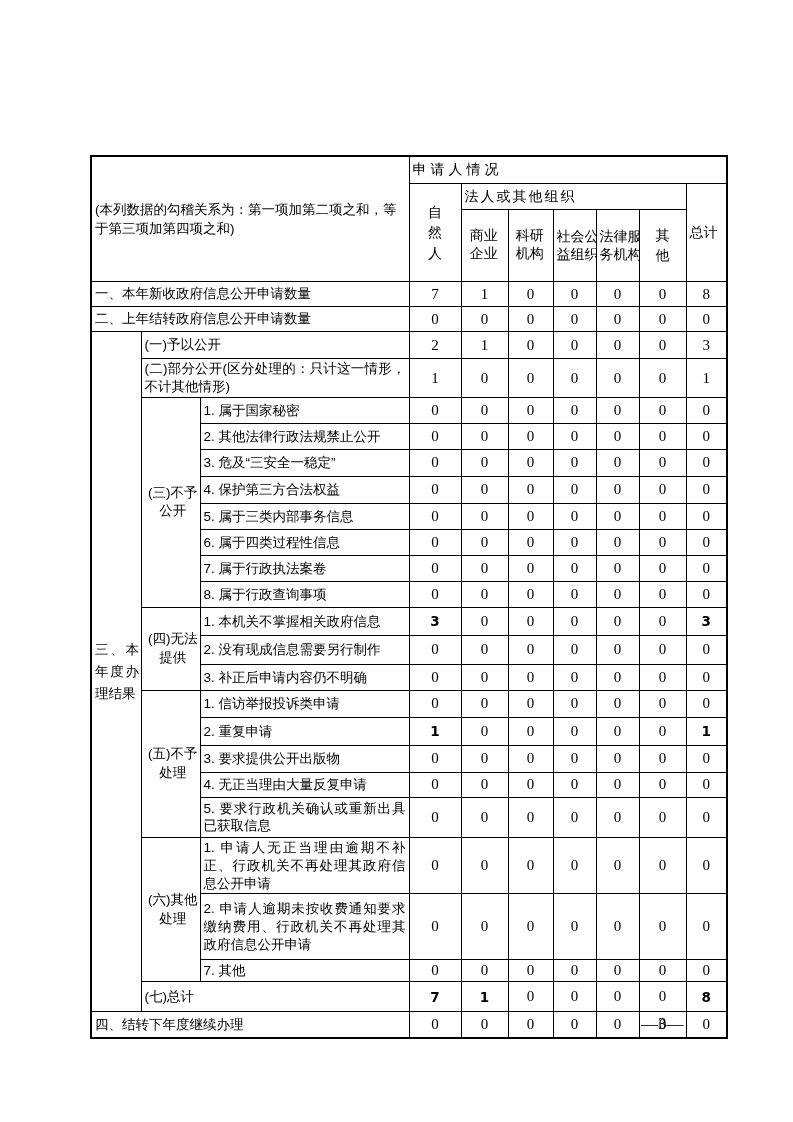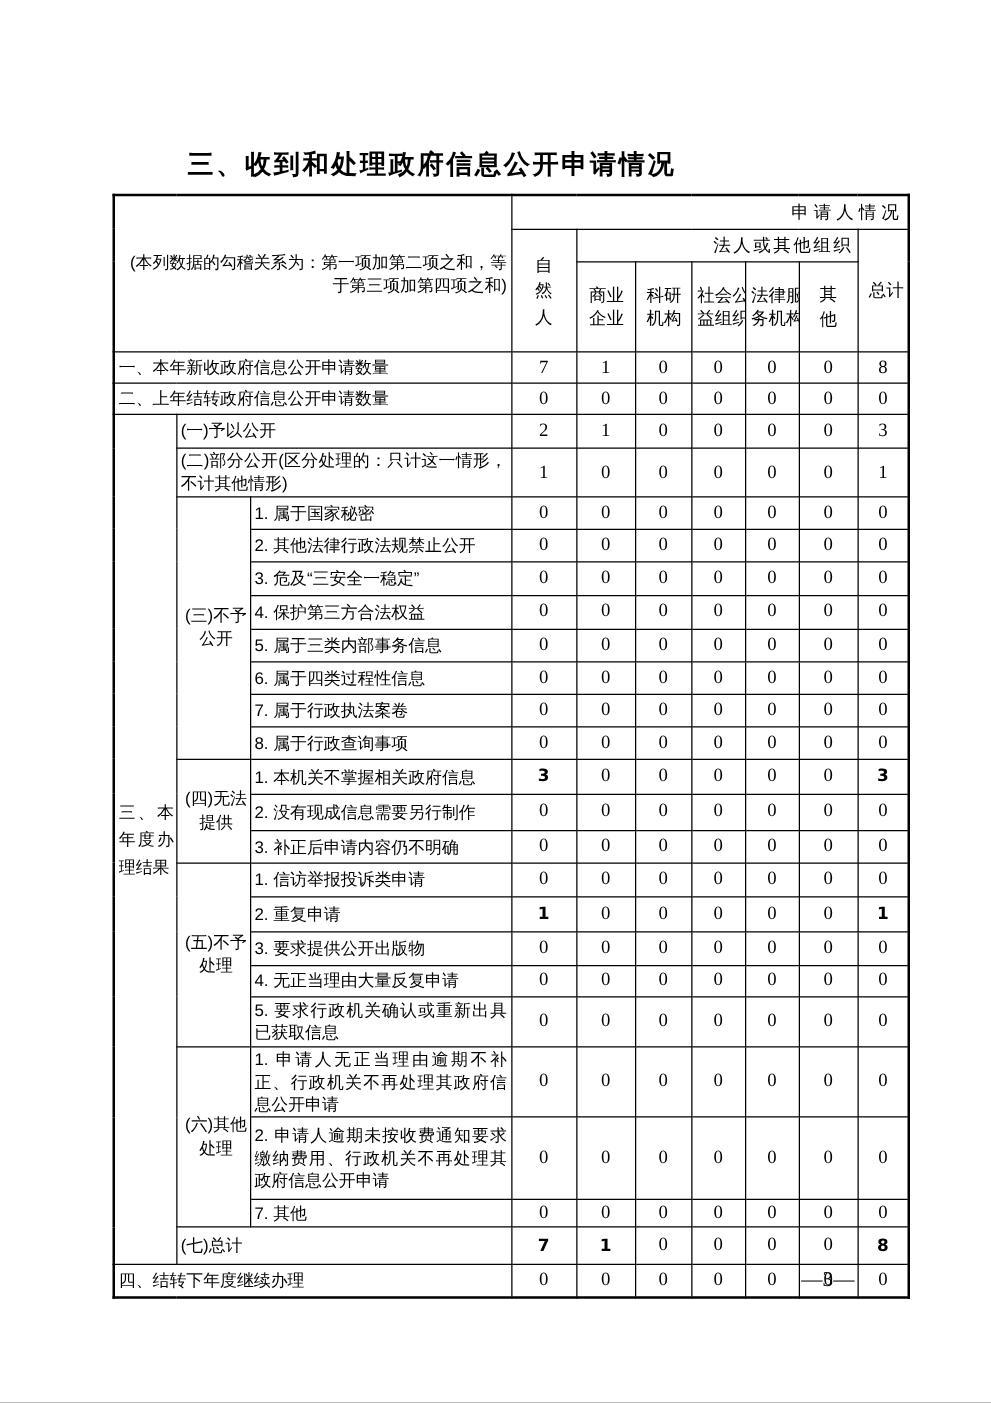--- a/index.html
+++ b/index.html
@@ -27,34 +27,34 @@
     table-layout:fixed;
     border:2px solid #000;
   }
   table.main td{
     border:1px solid #000;
     padding:1px 3px;
     vertical-align:middle;
     overflow:hidden;
   }
   .th{
-    text-align:right;
+    text-align:left;
     font-size:14px;
     line-height:1.35;
     padding:1px 1px;
   }
   .sp4{letter-spacing:4px;}
   .sp2{letter-spacing:2px;}
   .w1{width:1em;margin:12px auto;line-height:1.45;}
-  .w2{width:2.1em;margin:0 auto;line-height:1.35;}
+  .w2{width:2.1em;margin:0 auto;line-height:1.35;font-family:Liberation Mono, monospace;}
   .w3{width:3.1em;margin:16px auto;line-height:1.35;}
   .note{
     font-size:13.5px;
     line-height:1.45;
-    text-align:right;
+    text-align:left;
     padding:2px 4px;
   }
   .lab{
     font-size:13.5px;
     line-height:1.32;
     text-align:justify;
     padding:1px 4px;
   }
   .sec{padding:1px 2px;}
   .secv{
@@ -83,21 +83,20 @@
     font-family:"Liberation Serif", serif;
     font-size:17px;
     letter-spacing:0px;
   }
 </style>
 </head>
 <body>
 
 <div class="page">
 
-  <h1 class="title">三、收到和处理政府信息公开申请情况</h1>
 
   <table class="main">
     <colgroup>
       <col style="width:50px">
         <col style="width:59px">
         <col style="width:209px">
       <col style="width:52px">
         <col style="width:47px">
         <col style="width:45px">
       <col style="width:43px">

